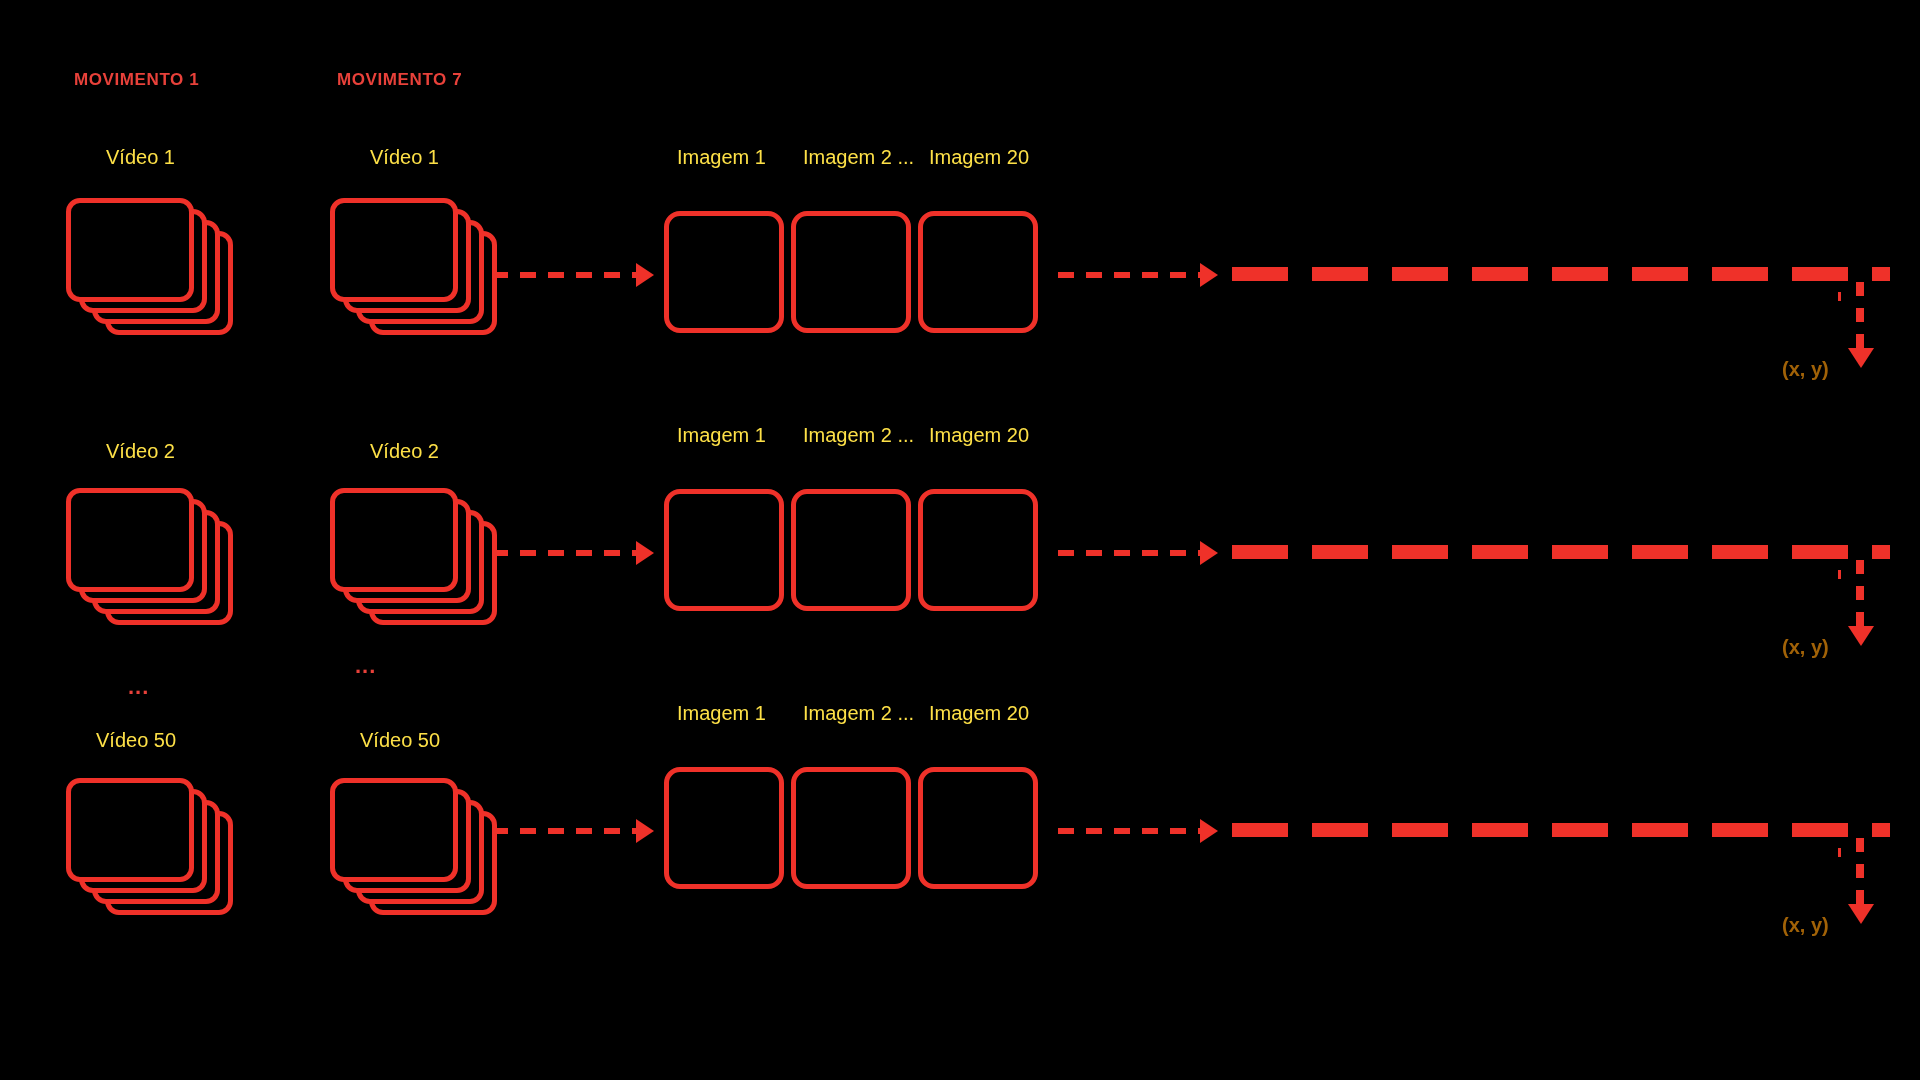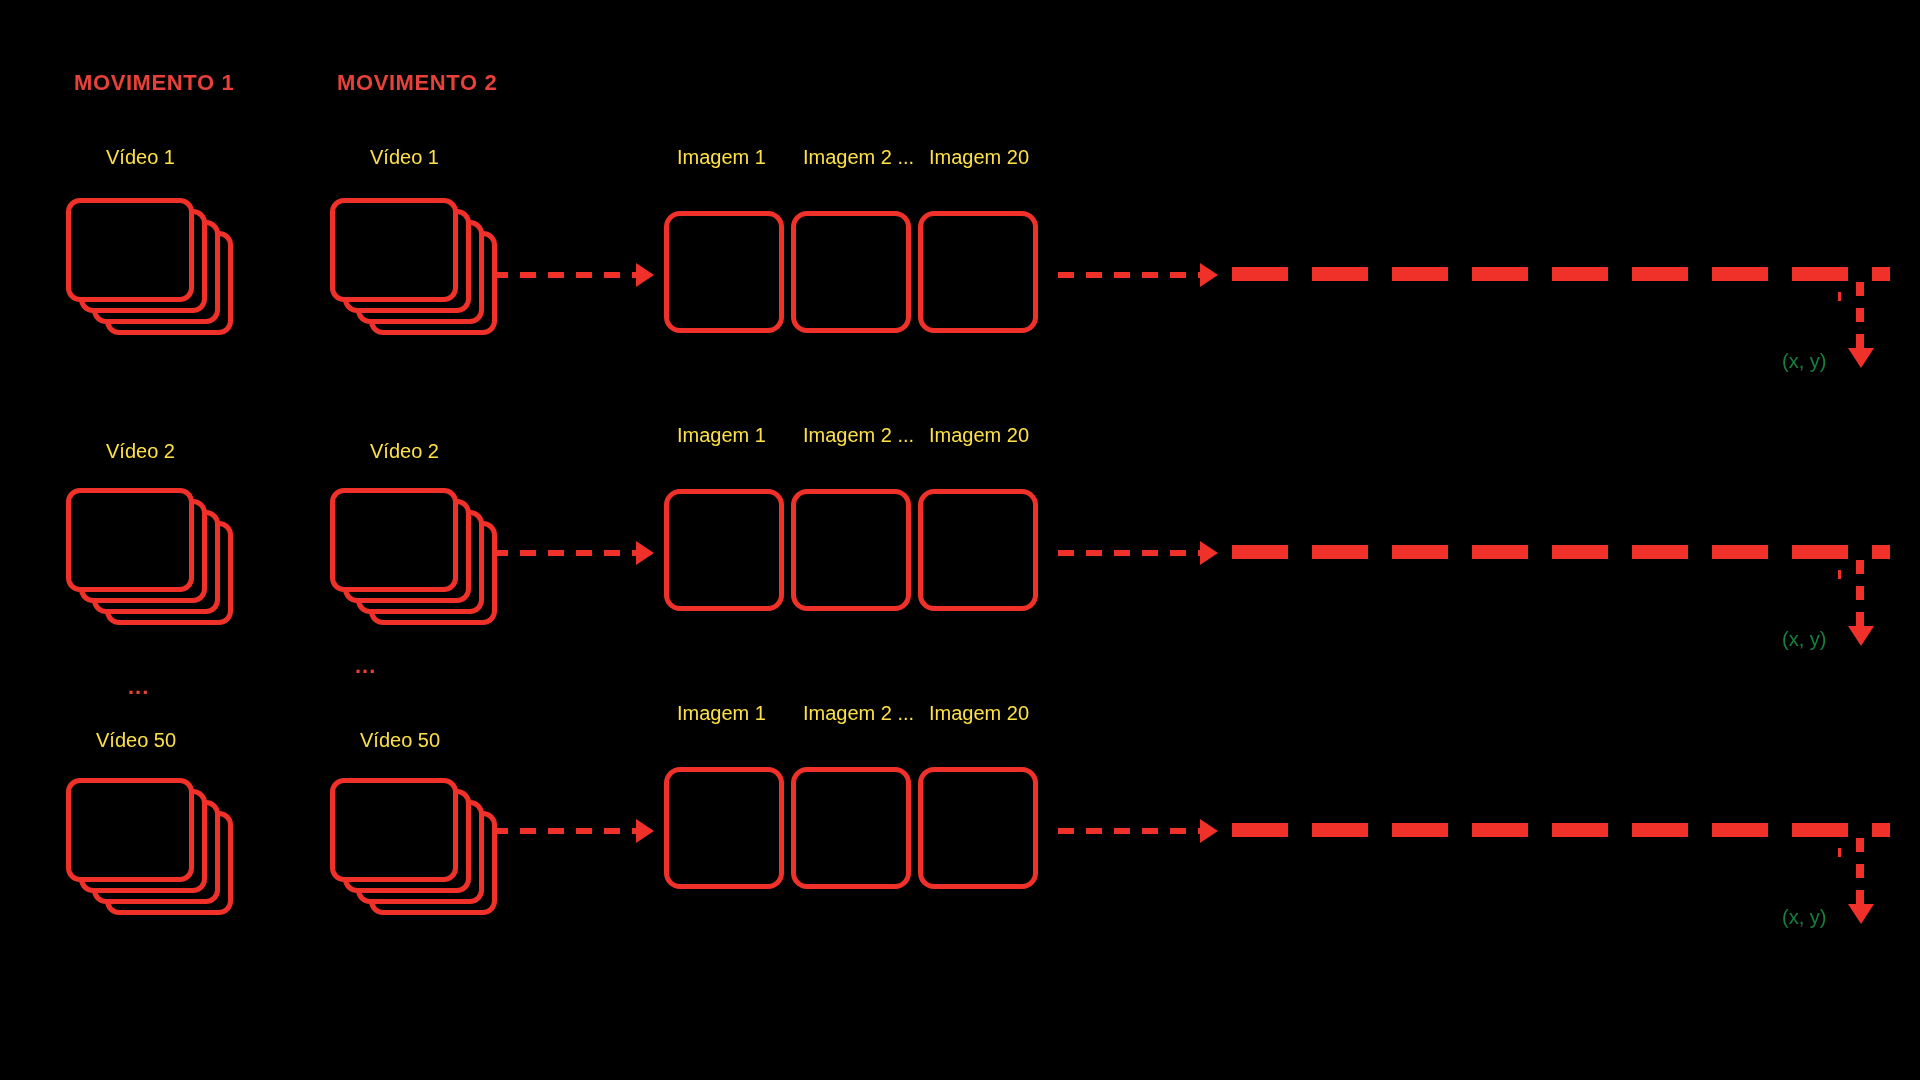--- a/index.html
+++ b/index.html
@@ -2,21 +2,21 @@
 <html><head>
 <meta charset="utf-8">
 <style>
   html,body{margin:0;padding:0;background:#000;}
   body{width:1920px;height:1080px;position:relative;overflow:hidden;
        font-family:"Liberation Sans","DejaVu Sans",sans-serif;color:#e8413a;}
 
   .canvas{position:absolute;inset:0;}
 
   
-  .col-head{position:absolute;font-size:22px;font-weight:bold;letter-spacing:.6px;
+  .col-head{position:absolute;font-size:17px;font-weight:bold;letter-spacing:.6px;
             color:#e8413a;white-space:nowrap;}
 
   
   .cap{position:absolute;font-size:20px;font-weight:400;white-space:nowrap;color:#fde047;}
 
   
   .ellipsis{position:absolute;font-size:22px;font-weight:bold;letter-spacing:1px;
             color:#e8413a;line-height:1;}
 
   
@@ -43,30 +43,30 @@
 
   
   .bar{position:absolute;height:14px;
       background:repeating-linear-gradient(to right,#ef3129 0 56px,transparent 56px 80px);}
 
   
   .vdash{position:absolute;width:8px;
       background:repeating-linear-gradient(to bottom,#ef3129 0 14px,transparent 14px 26px);}
   .vhead{position:absolute;width:0;height:0;border-top:20px solid #ef3129;
       border-left:13px solid transparent;border-right:13px solid transparent;}
-  .xy{position:absolute;font-size:20px;font-weight:400;color:#15803d;white-space:nowrap;}
+  .xy{position:absolute;font-size:20px;font-weight:700;color:#a16207;white-space:nowrap;margin-top:8px;}
   .tick{position:absolute;width:3px;height:9px;background:#ef3129;}
 </style>
 </head>
 <body>
 
 <div class="canvas">
 
   <div class="col-head" style="left:74px;top:70px;">MOVIMENTO 1</div>
-  <div class="col-head" style="left:337px;top:70px;">MOVIMENTO 2</div>
+  <div class="col-head" style="left:337px;top:70px;">MOVIMENTO 7</div>
 
   <div class="cap" style="left:106px;top:146px;">Vídeo 1</div>
   <div class="stack" style="left:66px;top:198px;">
     <div class="card c4"></div>
     <div class="card c3"></div>
     <div class="card c2"></div>
     <div class="card c1"></div>
   </div>
 
   <div class="cap" style="left:370px;top:146px;">Vídeo 1</div>

